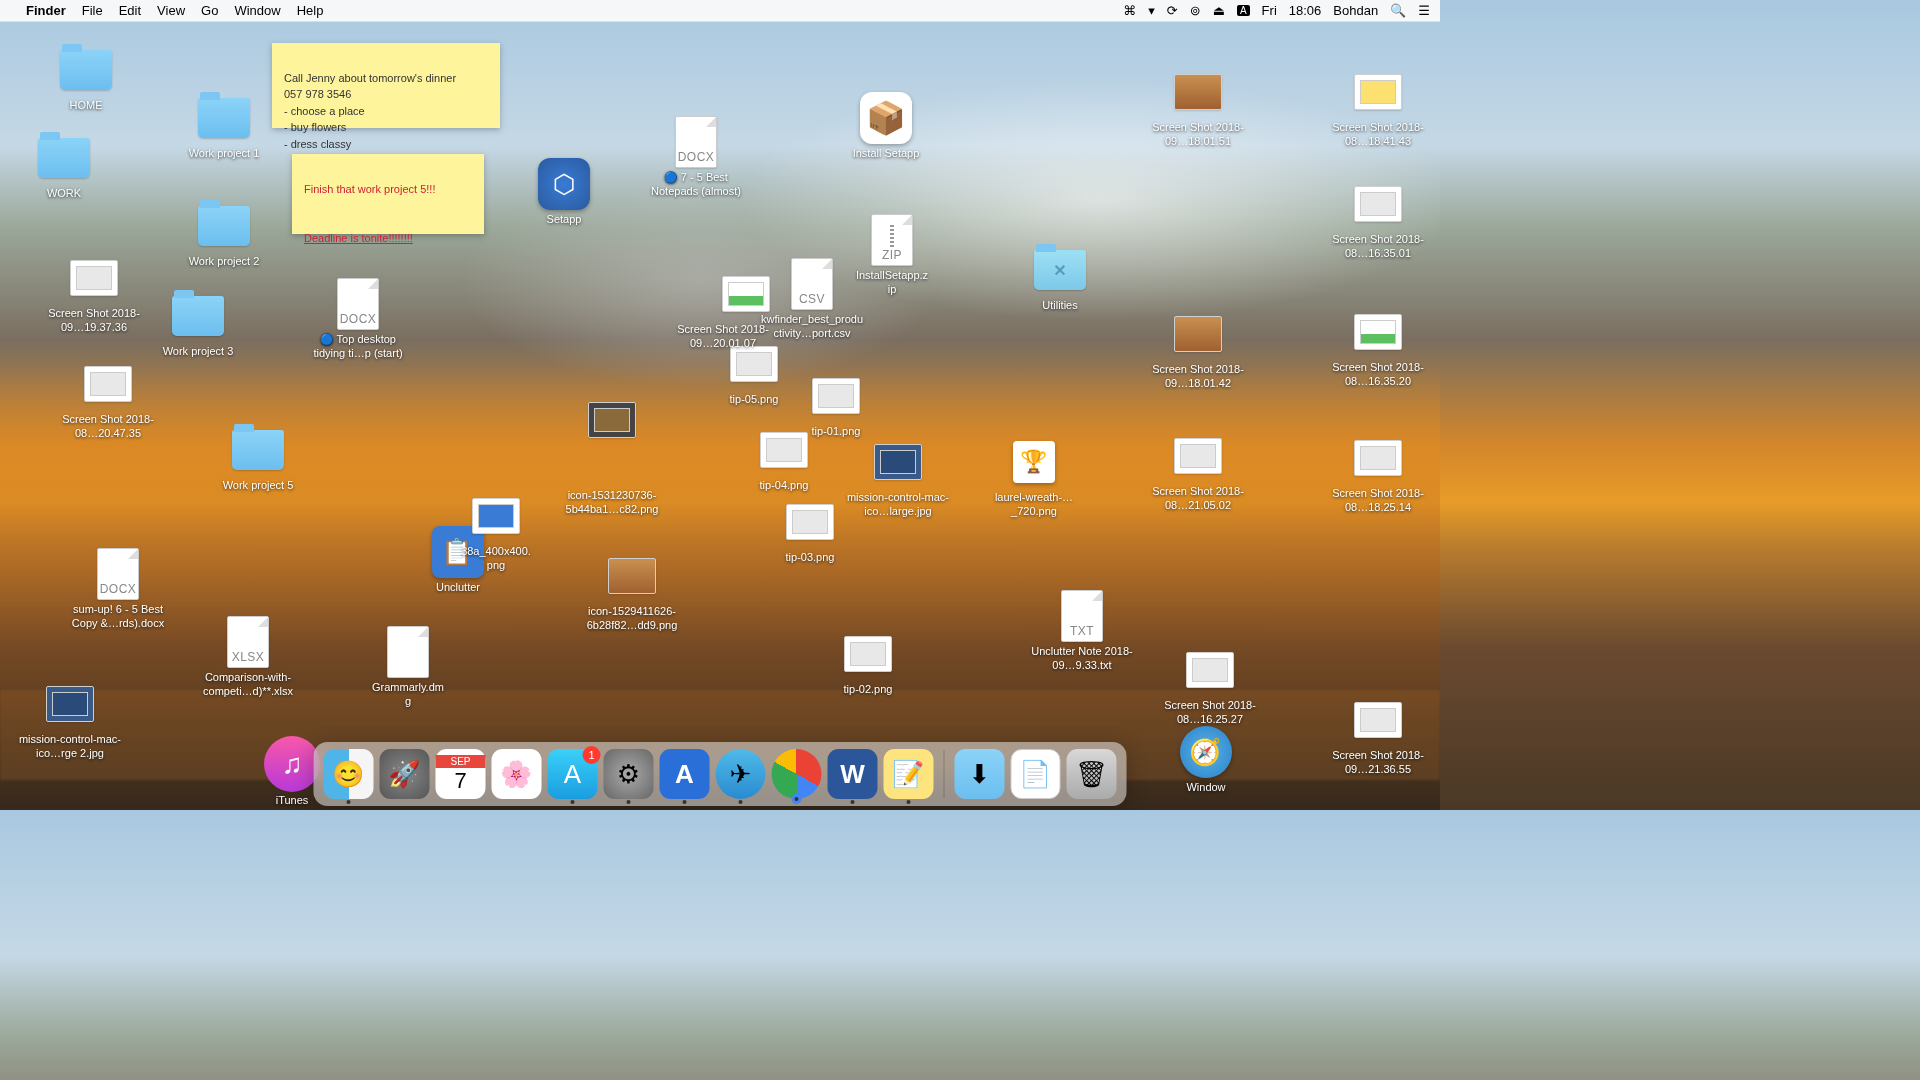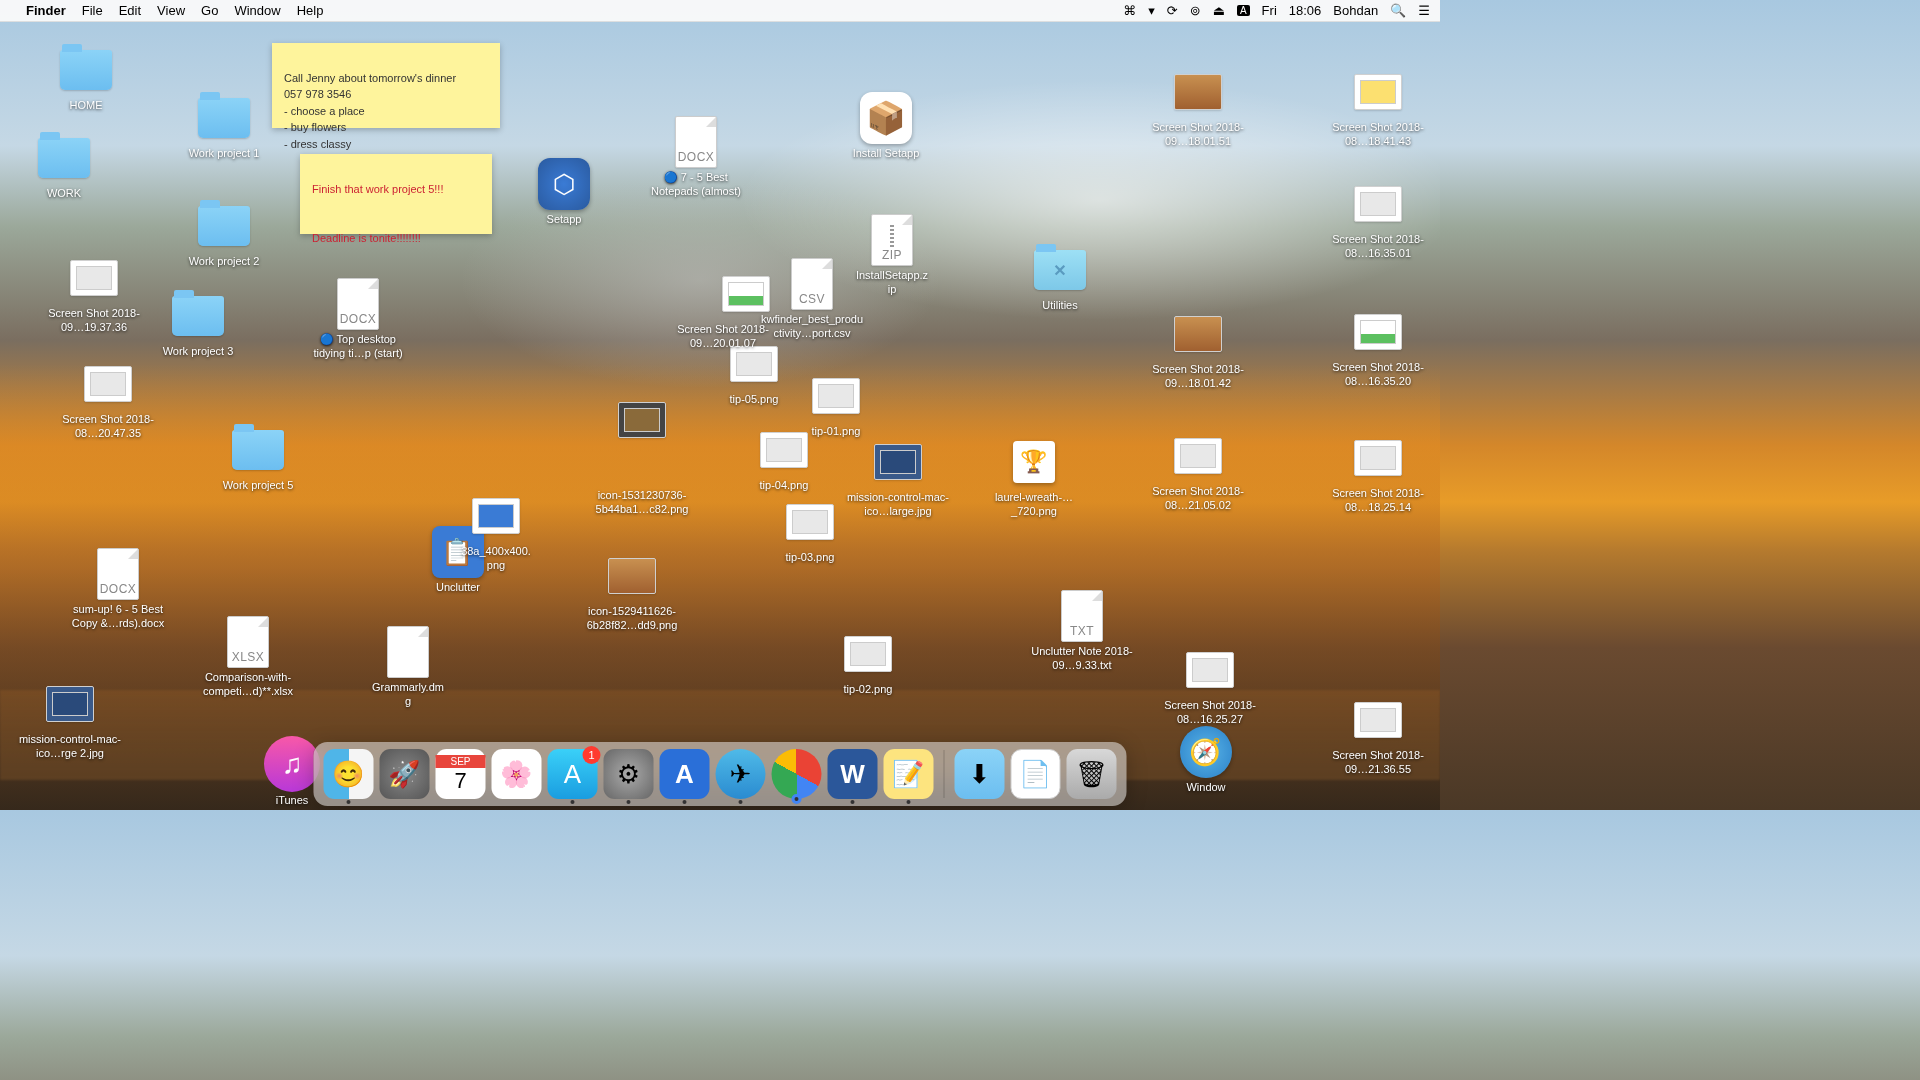--- a/index.html
+++ b/index.html
@@ -191,23 +191,23 @@
   </div>
 </div>
 
 <div class="sticky" style="left:272px;top:43px;width:228px;height:85px;">
   <span>Call Jenny about tomorrow's dinner
 057 978 3546
 - choose a place
 - buy flowers
 - dress classy</span>
 </div>
-<div class="sticky" style="left:300px;top:154px;width:192px;height:80px;">
+<div class="sticky" style="left:292px;top:154px;width:192px;height:80px;">
   <span style="color:#c23;">Finish that work project 5!!!</span><br><br>
-  <span style="color:#c23;">Deadline is tonite!!!!!!!!</span>
+  <span style="color:#c23;text-decoration:underline;">Deadline is tonite!!!!!!!!</span>
 </div>
 
 <div class="desktop-item" style="left:46px;top:44px;">
   <div class="icon-box">
       <div class="folder-icon"></div>
     </div>
   <div class="label">HOME</div>
 </div>
 <div class="desktop-item" style="left:24px;top:132px;">
   <div class="icon-box">
@@ -335,21 +335,21 @@
 </div>
 
 <div class="desktop-item" style="left:456px;top:490px;">
   <div class="icon-box">
       <div class="thumb">
         <div class="inner" style="background:#3a7bd5;"></div>
       </div>
     </div>
   <div class="label">38a_400x400.png</div>
 </div>
-<div class="desktop-item wide" style="left:582px;top:394px;gap:42px;">
+<div class="desktop-item wide" style="left:552px;top:394px;gap:42px;">
   <div class="icon-box">
       <div class="thumb" style="background:#444;">
         <div class="inner" style="background:#8a6a3a;"></div>
       </div>
     </div>
   <div class="label">icon-1531230736-5b44ba1…c82.png</div>
 </div>
 <div class="desktop-item wide" style="left:572px;top:550px;">
   <div class="icon-box">
       <div class="thumb photo"></div>

